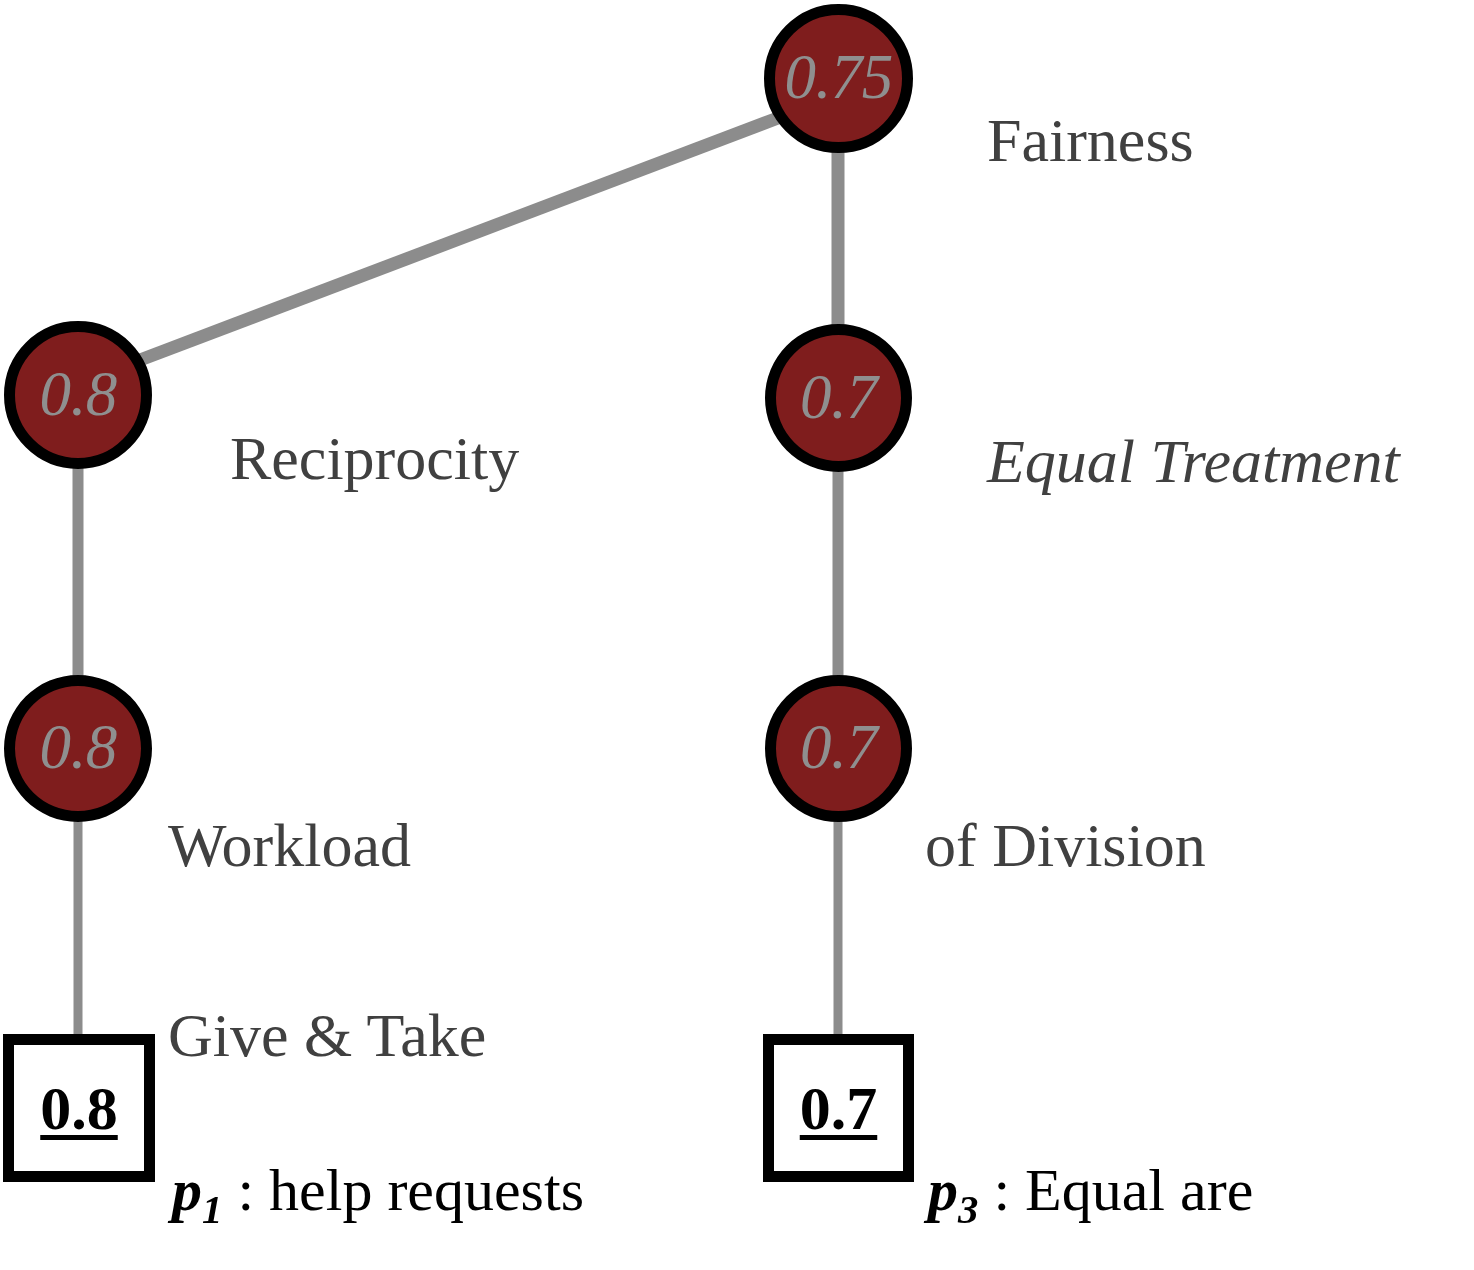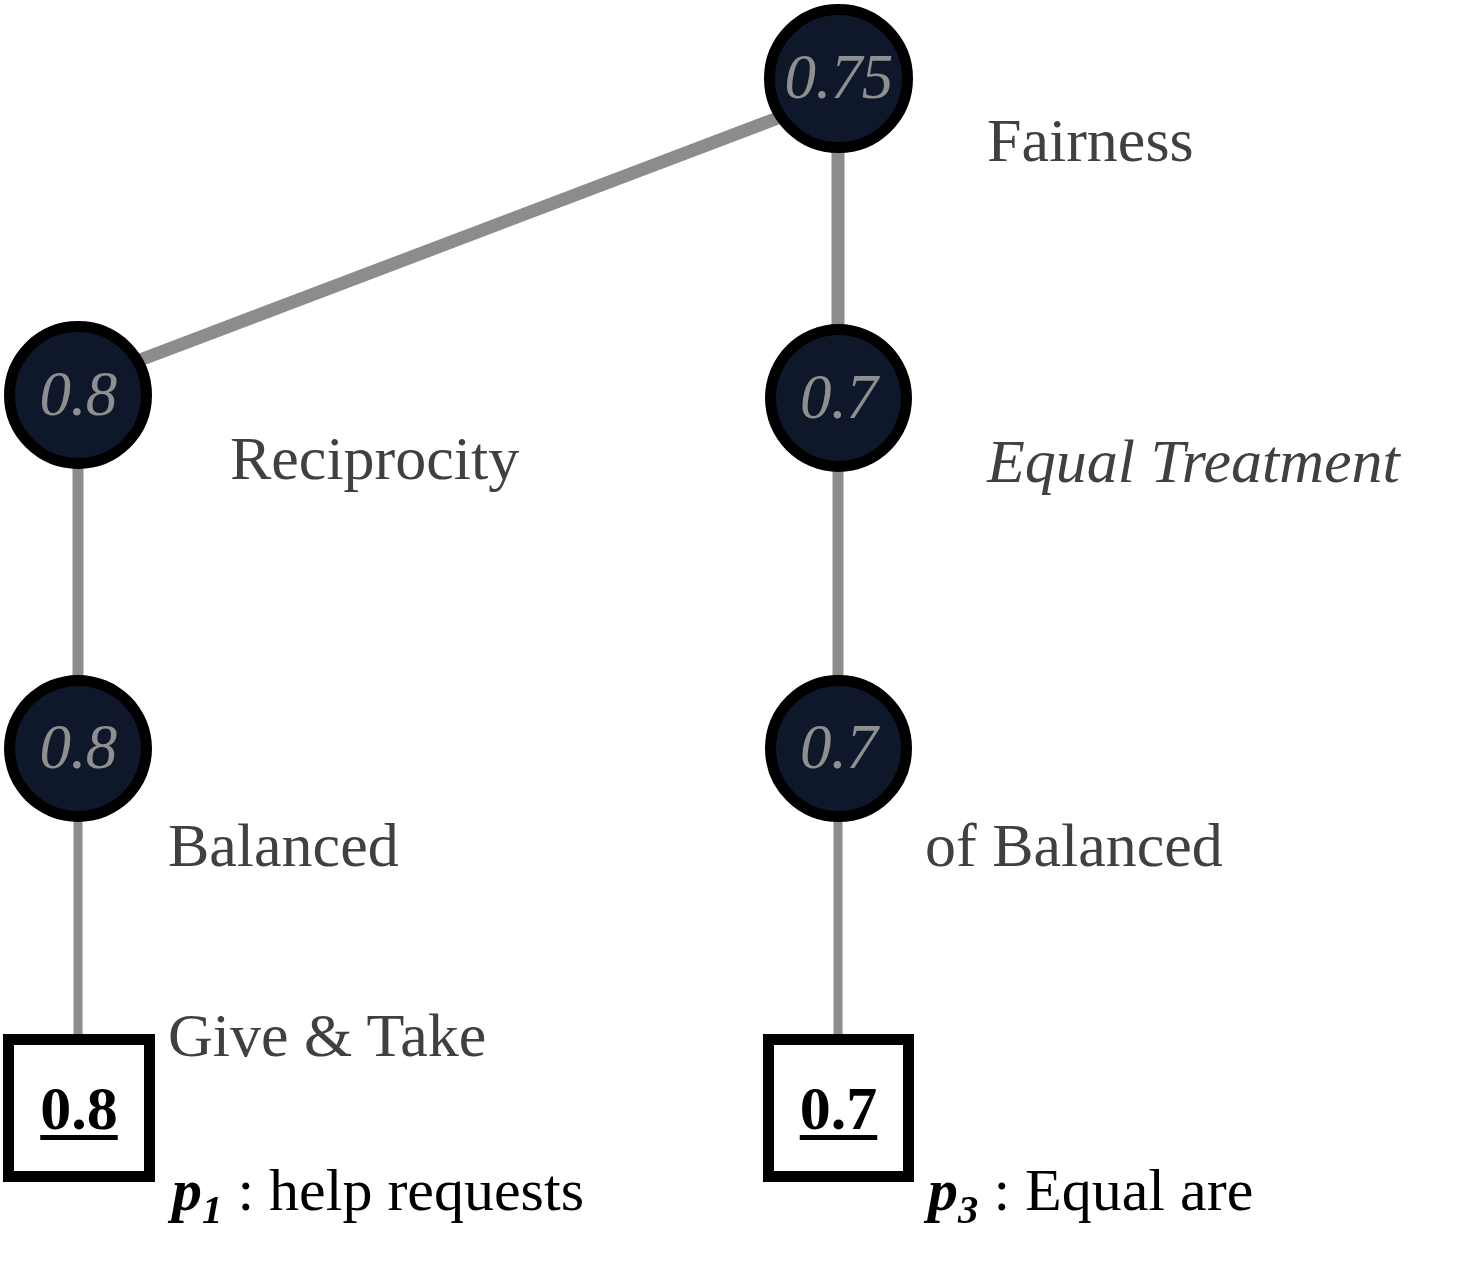--- a/index.html
+++ b/index.html
@@ -24,21 +24,21 @@
     top: 0;
     width: 1474px;
     height: 1270px;
     z-index: 1;
   }
   
   .node-circle {
     position: absolute;
     box-sizing: border-box;
     border-radius: 50%;
-    background: #0f172a;
+    background: #7f1d1d;
     border: 11px solid #000000;
     z-index: 3;
     display: flex;
     align-items: center;
     justify-content: center;
   }
   .node-circle .score {
     font-style: italic;
     color: #8f8f8f;
     font-size: 63px;
@@ -126,29 +126,29 @@
     <span class="score">0.7</span>
   </div>
   <div class="node-label" style="left:925px; top:367px;font-style:italic;">
     <span>Equal Treatment</span>
   </div>
 
   <div class="node-circle" style="left:4px; top:675px; width:148px; height:147px;">
     <span class="score">0.8</span>
   </div>
   <div class="node-label" style="left:168px; top:688px;">
-    <div>Balanced</div>
+    <div>Workload</div>
     <div>Give &amp; Take</div>
   </div>
 
   <div class="node-circle" style="left:765px; top:675px; width:147px; height:147px;">
     <span class="score">0.7</span>
   </div>
   <div class="node-label" style="left:925px; top:688px;">
-    <div>of Balanced</div>
+    <div>of Division</div>
   </div>
 
   <div class="node-box" style="left:3px; top:1034px; width:152px; height:148px;">
     <span class="score">0.8</span>
   </div>
   <div class="leaf-label" style="left:172px; top:1028px;">
     <div><span class="pvar"><span>p</span><sub>1</sub></span><span> : </span><span>help requests</span></div>
     
     
   </div>

